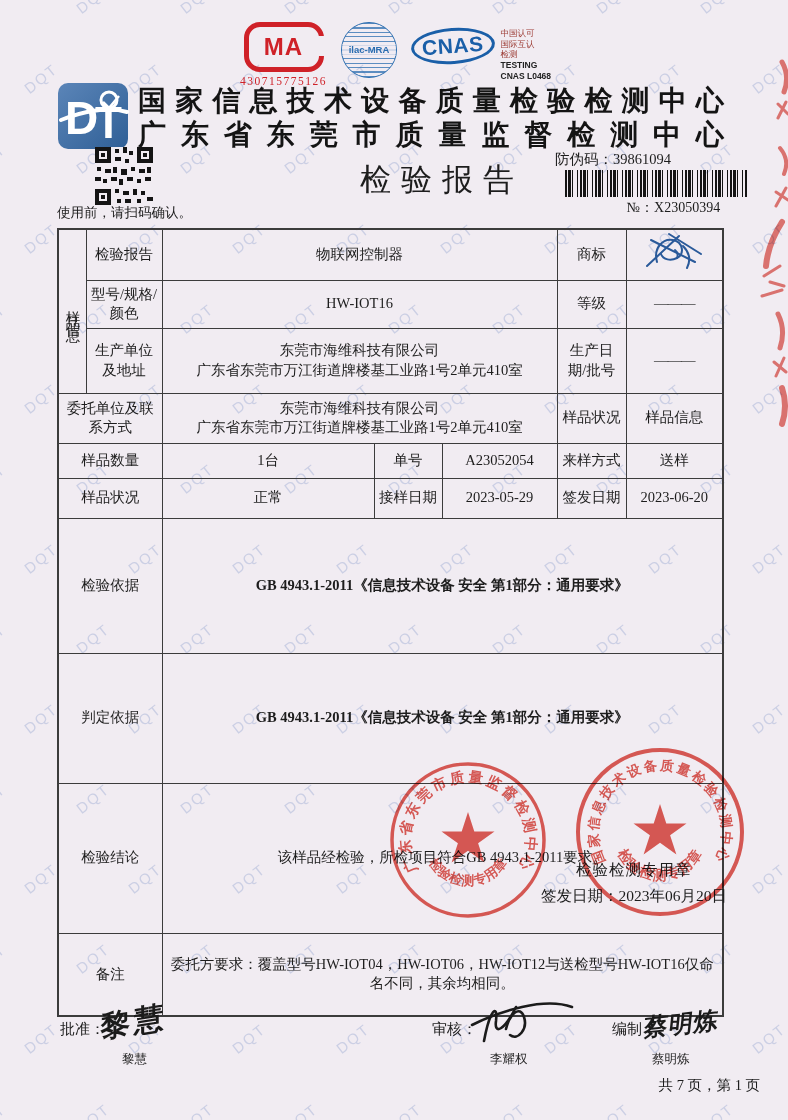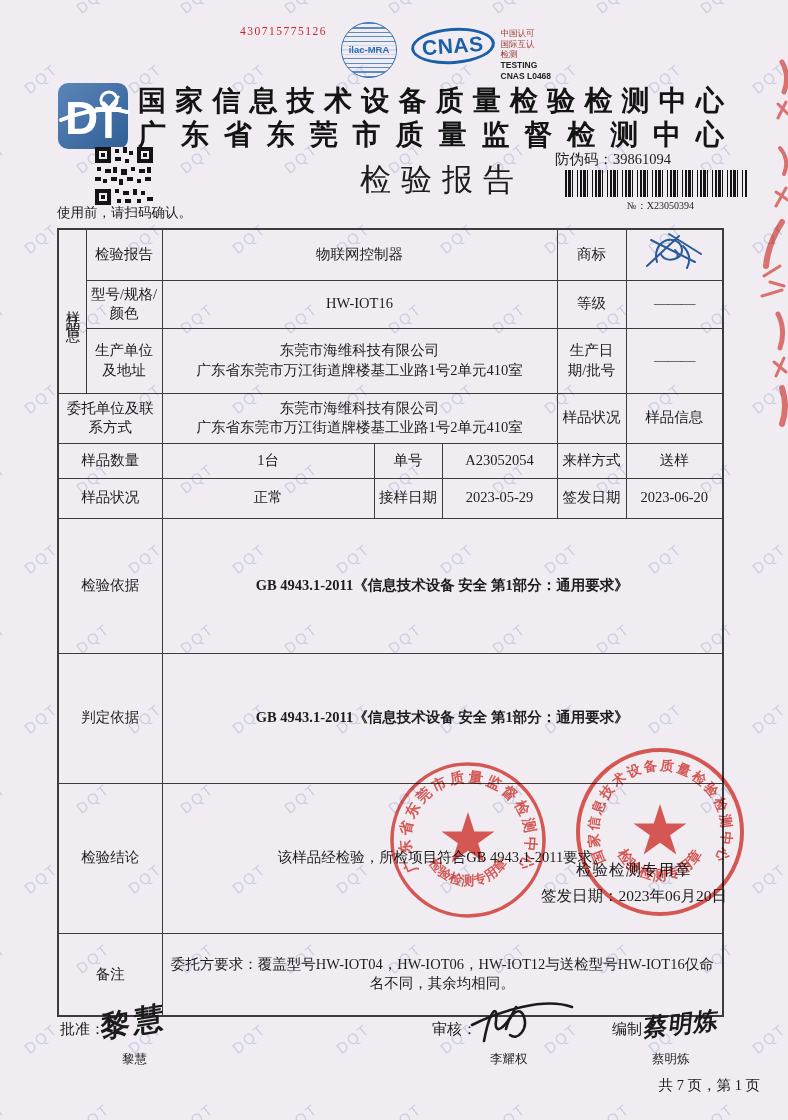--- a/index.html
+++ b/index.html
@@ -45,21 +45,21 @@
     font-family:"Liberation Sans","DejaVu Sans",sans-serif;font-weight:900;color:#141414;}
   .titles .t1{font-size:28px;line-height:33px;text-align:justify;text-align-last:justify;}
   .titles .t2{font-size:28px;line-height:36px;text-align:justify;text-align-last:justify;}
   .anti-fake{position:absolute;left:555px;top:150px;width:170px;font-size:14.5px;z-index:1;}
   .qr-wrap{position:absolute;left:95px;top:147px;z-index:1;}
   .qr-hint{position:absolute;left:57px;top:204px;font-size:13.5px;z-index:1;}
   .report-title{position:absolute;left:0;width:788px;top:159px;text-align:center;
     font-size:31px;font-weight:normal;letter-spacing:10px;z-index:1;margin-left:48px;}
   .barcode{position:absolute;left:565px;top:170px;width:183px;height:27px;z-index:1;
     background:repeating-linear-gradient(90deg,#141414 0 2px,transparent 2px 3px,#141414 3px 6px,transparent 6px 7px,#141414 7px 8px,transparent 8px 12px,#141414 12px 13px,transparent 13px 15px);}
-  .report-no{position:absolute;left:569px;top:199px;width:183px;text-align:center;font-size:10px;z-index:1;}
+  .report-no{position:absolute;left:582px;top:199px;width:183px;text-align:center;font-size:14px;z-index:1;}
   
   table.report{
     position:absolute;left:57px;top:228px;width:665px;z-index:1;
     border-collapse:collapse;table-layout:fixed;background:transparent;
   }
   table.report td{
     border:1.5px solid #3c3c3c;font-size:14.5px;line-height:1.35;
     padding:2px 4px;vertical-align:middle;text-align:center;overflow:hidden;
   }
   table.report{border:2px solid #3c3c3c;}
@@ -203,20 +203,23 @@
     <span class="wm" style="left: 178px; top: 1110px;">DQT</span>
     <span class="wm" style="left: 282px; top: 1110px;">DQT</span>
     <span class="wm" style="left: 386px; top: 1110px;">DQT</span>
     <span class="wm" style="left: 490px; top: 1110px;">DQT</span>
     <span class="wm" style="left: 594px; top: 1110px;">DQT</span>
     <span class="wm" style="left: 698px; top: 1110px;">DQT</span>
   </div>
 
 <div class="hdr-logos">
   <div class="cma">
+    <div class="cma-box">
+        <span>MA</span>
+      </div>
     <div class="cma-num">430715775126</div>
   </div>
   <div class="ilac">
     <div class="ilac-band">
         <span>ilac-MRA</span>
       </div>
   </div>
   <div class="cnas">
     <div class="cnas-oval"><span>CNAS</span></div>
     <div class="cnas-side">

